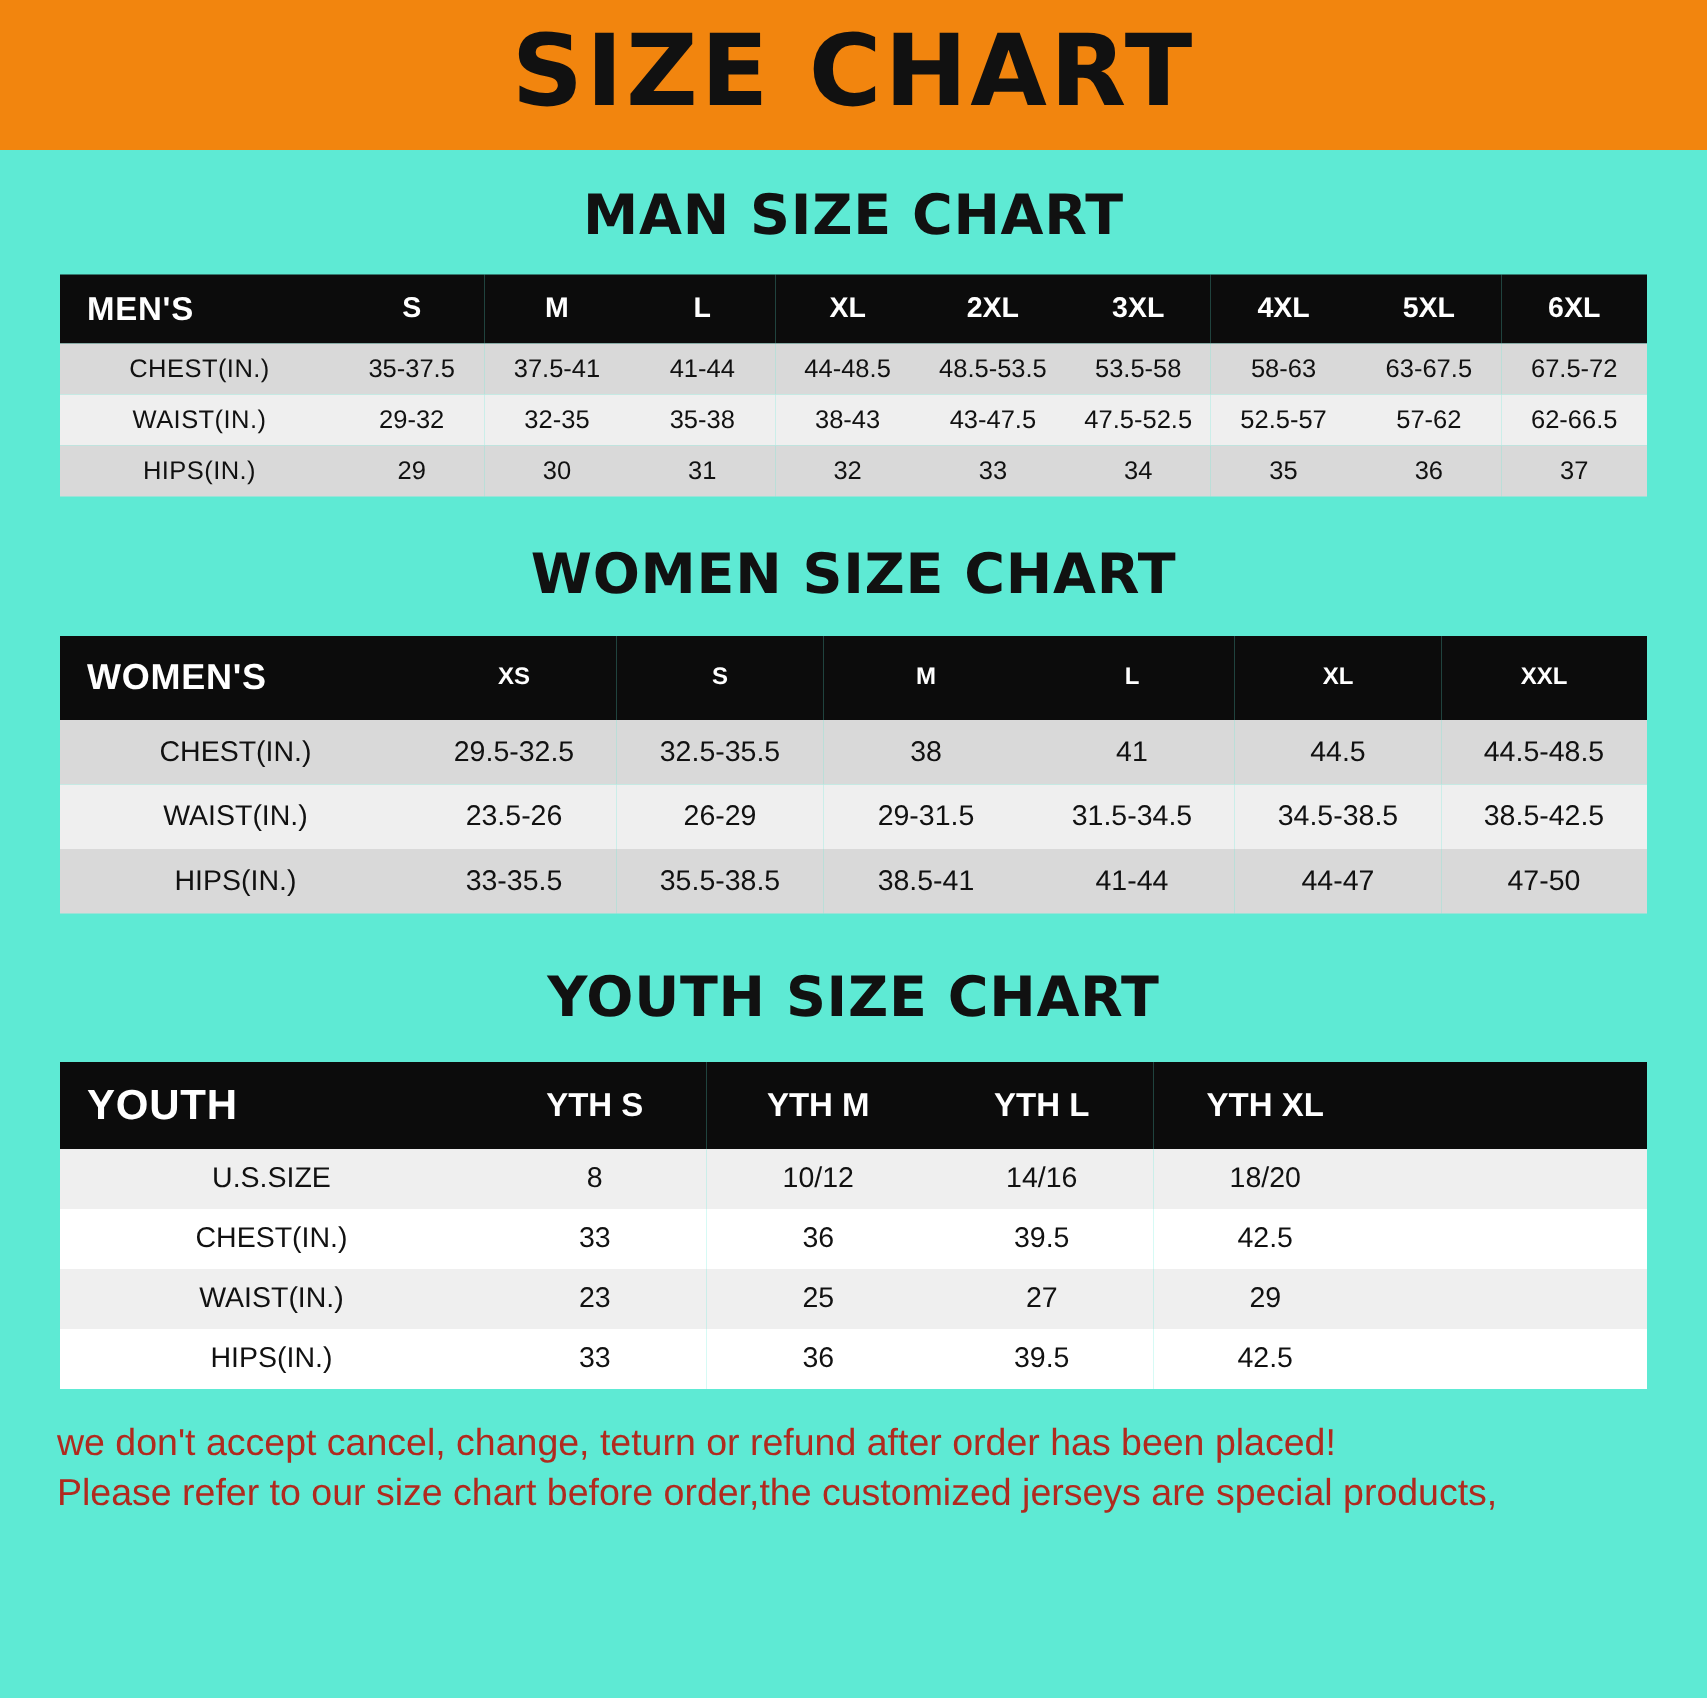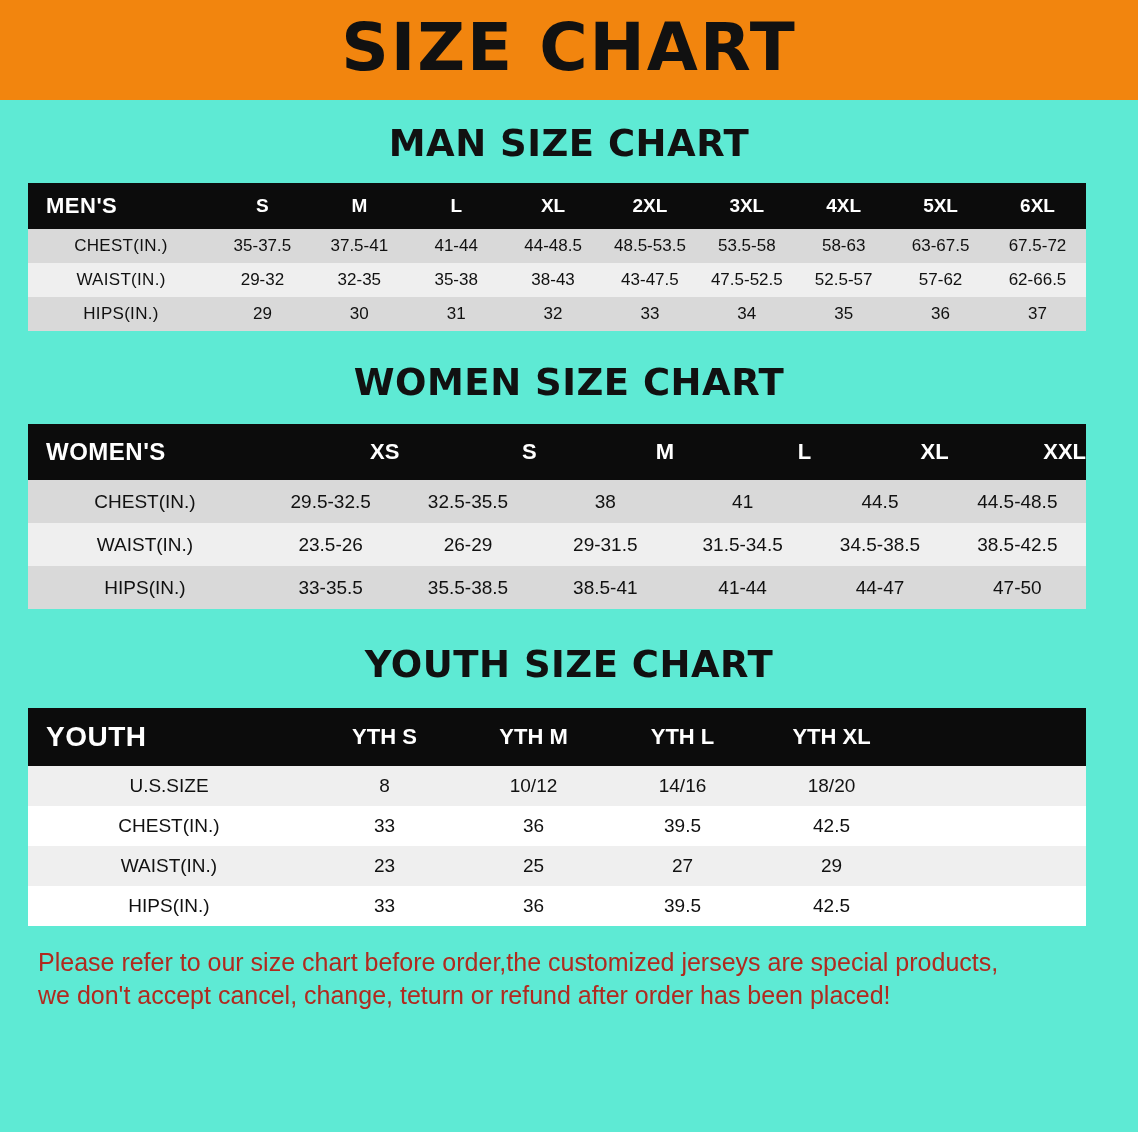--- a/index.html
+++ b/index.html
@@ -57,21 +57,21 @@
     letter-spacing: 0.5px;
   }
   .title-youth {
     font-size: 37px;
     margin-top: 34px;
     letter-spacing: 0.5px;
   }
 
   
   .tbl-wrap {
-    padding: 0 28px;
+    padding: 0 40px;
     box-sizing: border-box;
   }
   table.size {
     width: 1058px;
     border-collapse: collapse;
     table-layout: fixed;
   }
   table.size th, table.size td {
     text-align: center;
     font-family: "Liberation Sans", sans-serif;
@@ -94,21 +94,21 @@
 
   
   .men thead th { height: 46px; font-size: 19px; }
   .men thead th.hdr-label { font-size: 22px; }
   .men tbody td { height: 34px; font-size: 17px; }
   .men tbody tr:nth-child(odd) { background: #d9d9d9; }
   .men tbody tr:nth-child(even) { background: #efefef; }
   .men tbody td.rowlabel { font-size: 17px; letter-spacing: 0.3px; }
 
   
-  .women thead th { height: 56px; font-size: 22px; text-align: right; }
+  .women thead th { height: 56px; font-size: 16px; }
   .women thead th.hdr-label { font-size: 24px; }
   .women tbody td { height: 43px; font-size: 19px; }
   .women tbody tr:nth-child(odd) { background: #d9d9d9; }
   .women tbody tr:nth-child(even) { background: #efefef; }
 
   
   .youth thead th { height: 58px; font-size: 22px; }
   .youth thead th.hdr-label { font-size: 28px; }
   .youth tbody td { height: 40px; font-size: 19px; }
   .youth tbody tr:nth-child(odd) { background: #efefef; }
@@ -290,17 +290,17 @@
           <td>36</td>
           <td>39.5</td>
           <td>42.5</td>
           <td></td>
         </tr>
       </tbody>
     </table>
   </div>
 
   <div class="note">
+    <div>we don't accept cancel, change, teturn or refund after order has been placed!</div>
     <div>Please refer to our size chart before order,the customized jerseys are special products,</div>
-    <div>we don't accept cancel, change, teturn or refund after order has been placed!</div>
   </div>
 
 </div>
 
 </body></html>

